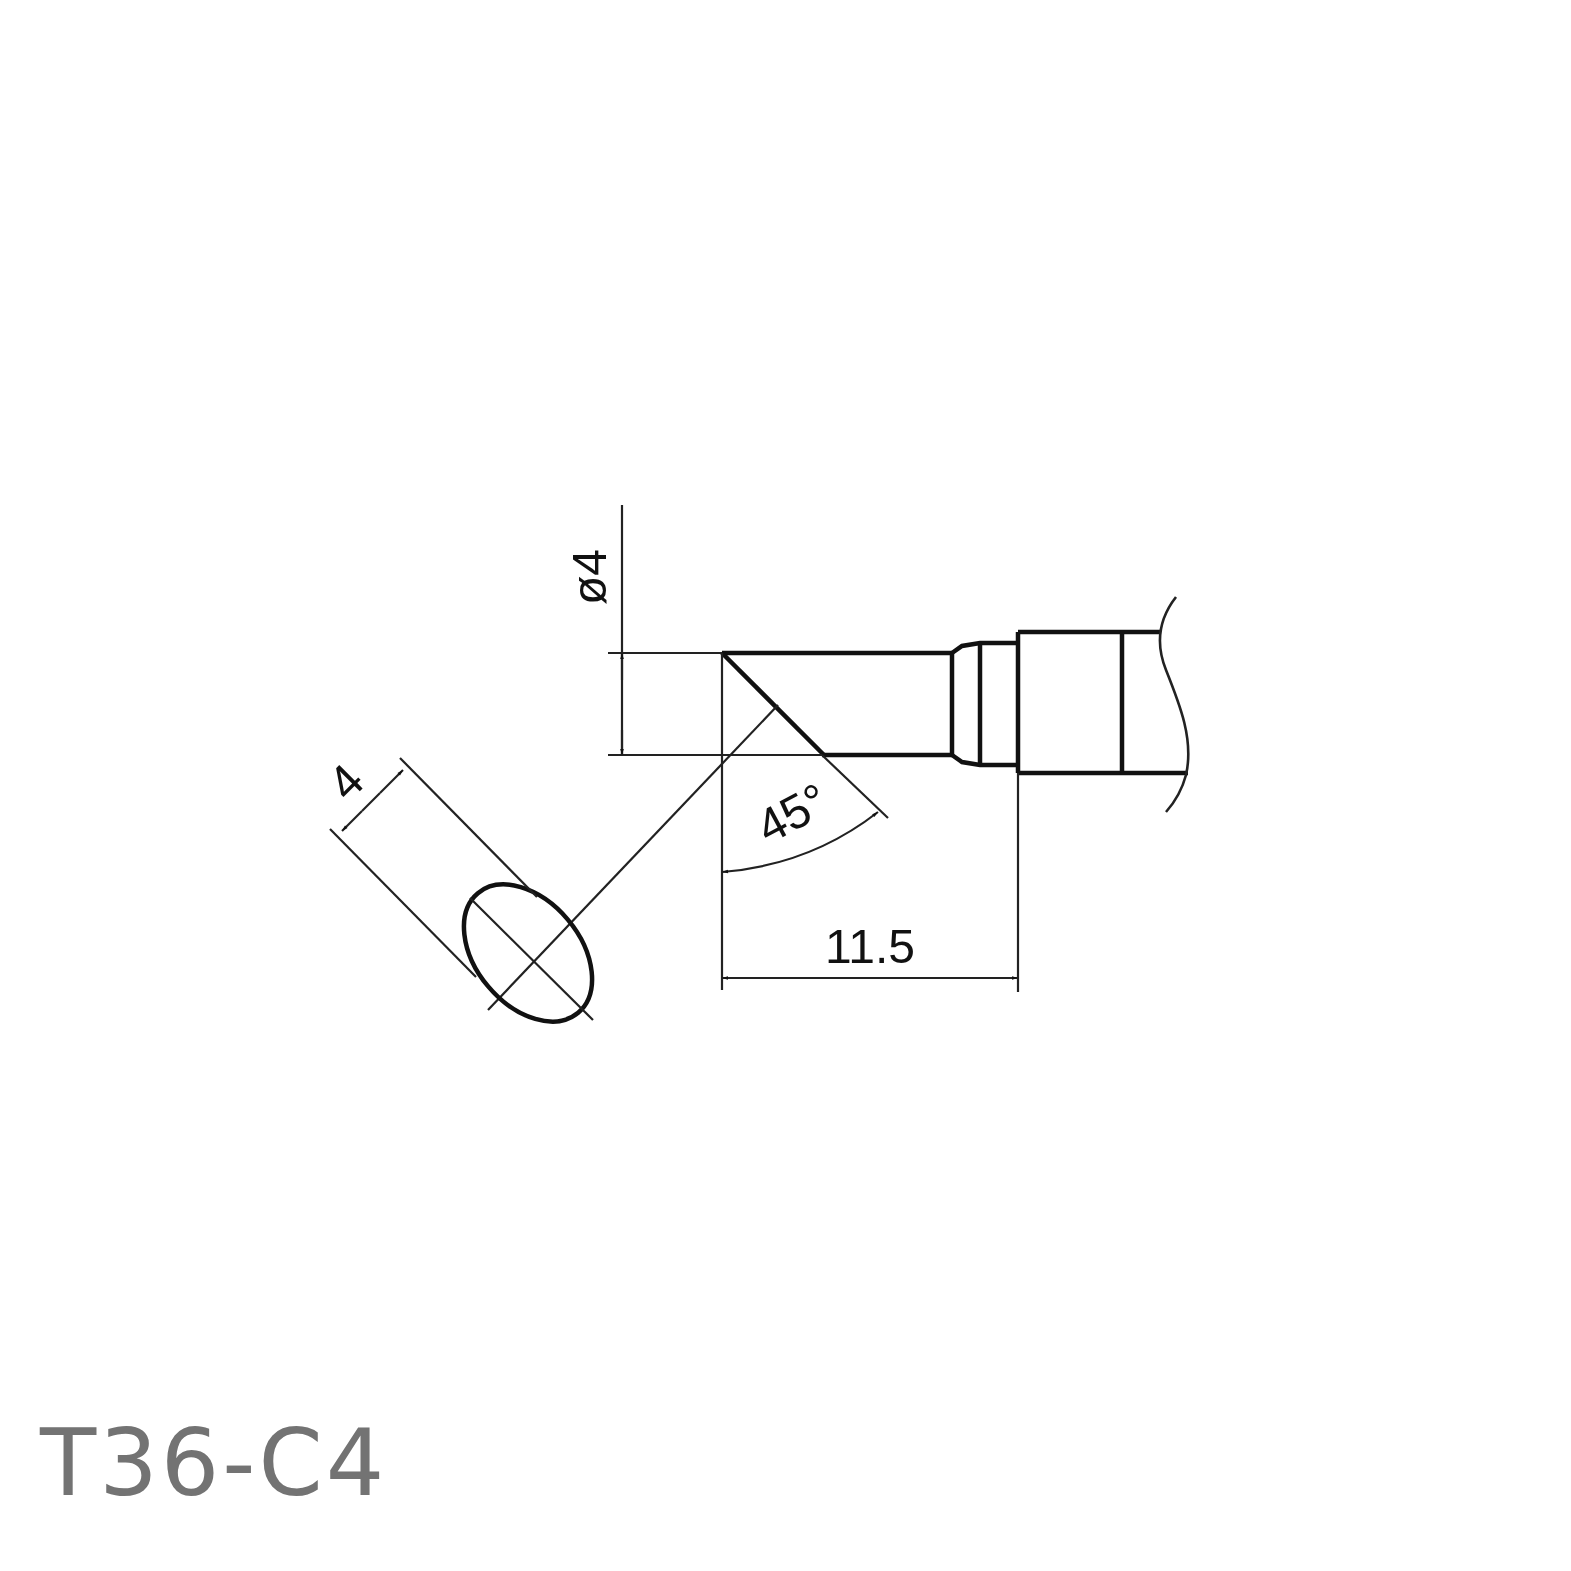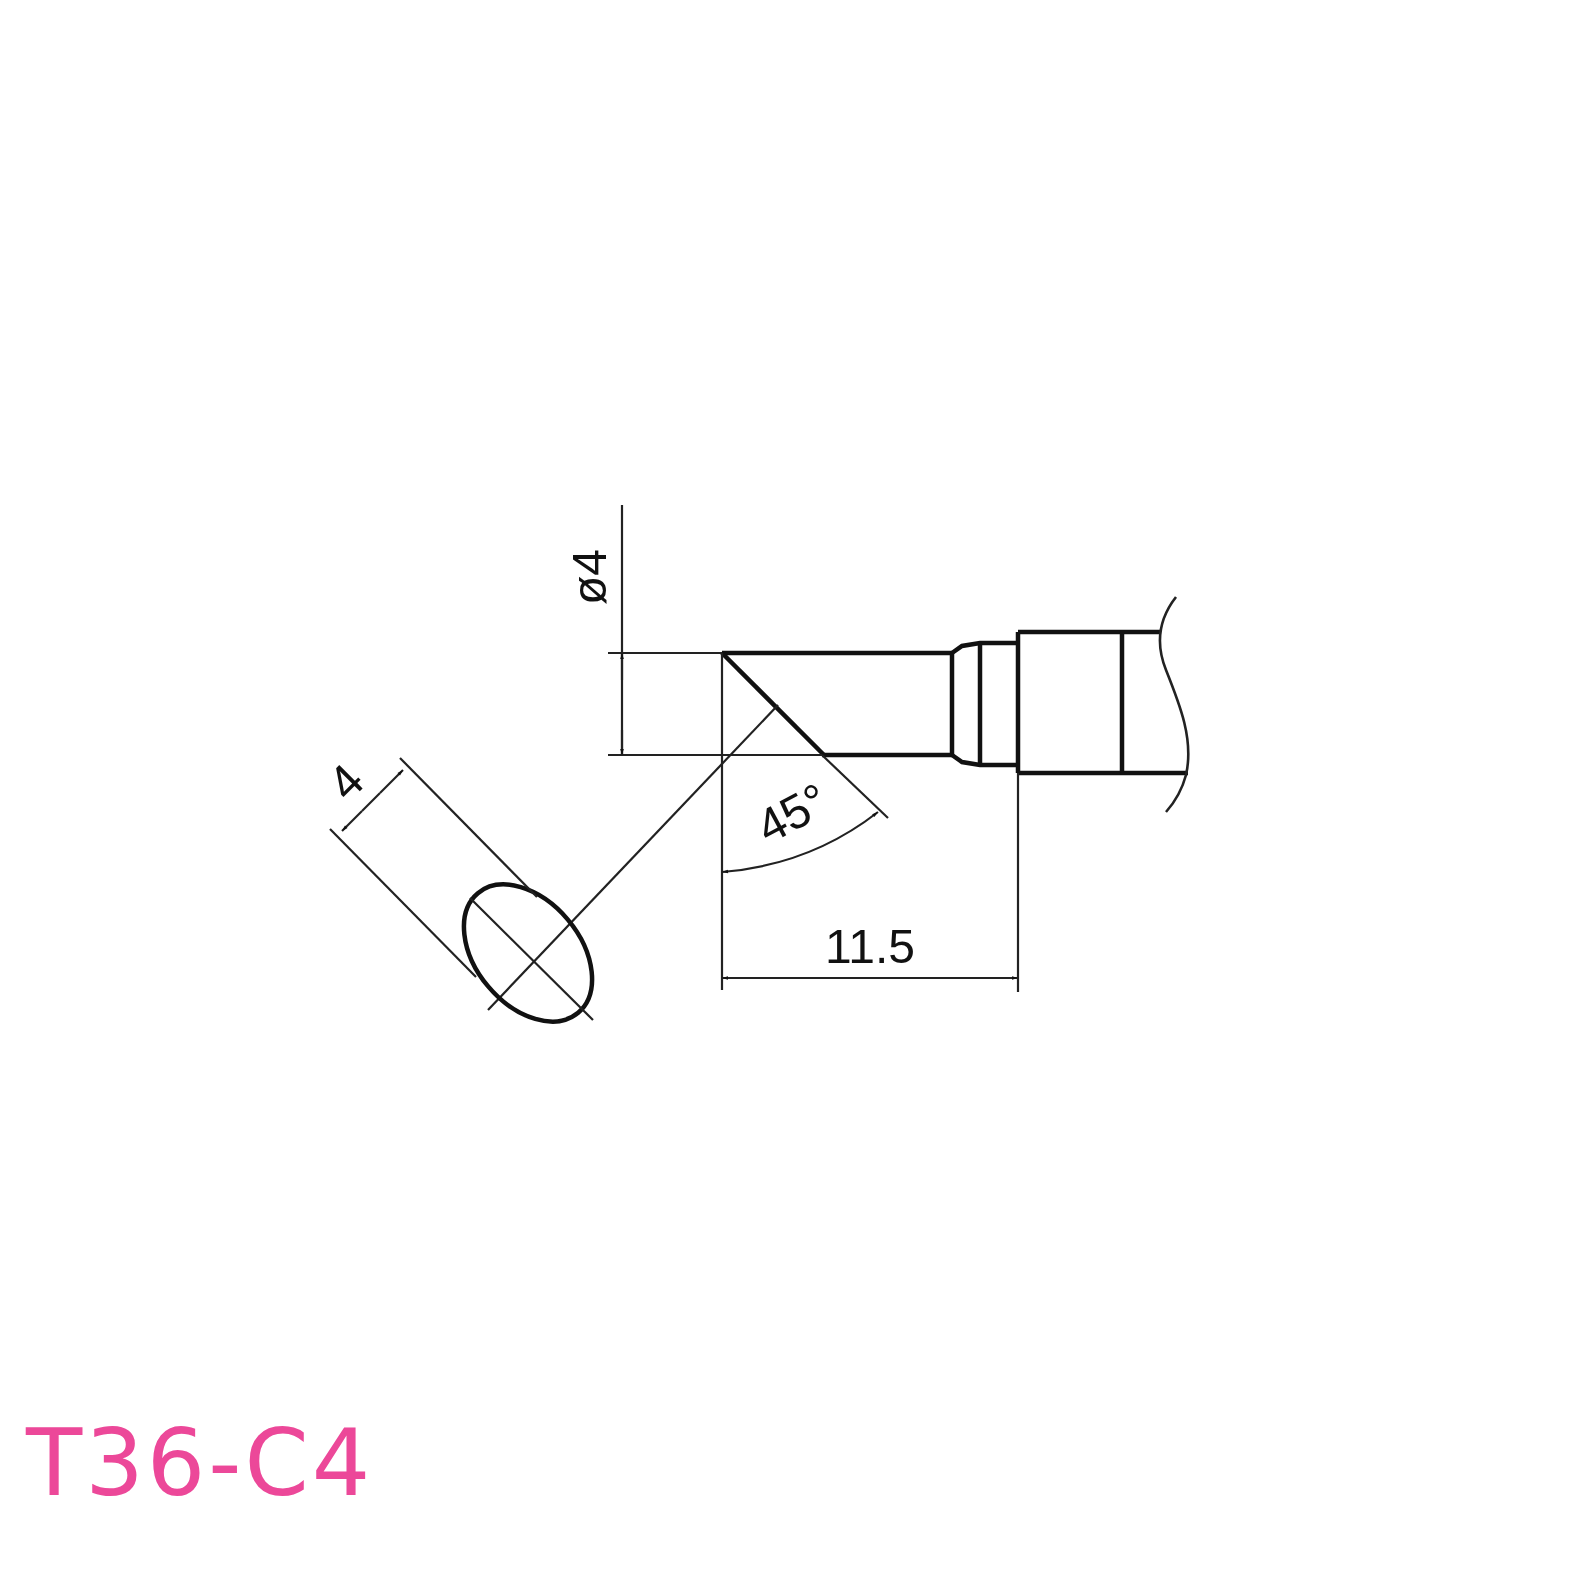--- a/index.html
+++ b/index.html
@@ -2,22 +2,22 @@
 <html><head>
   <meta charset="utf-8">
   <style>
     html, body { margin: 0; padding: 0; background: #ffffff; }
     body { width: 1571px; height: 1571px; position: relative; overflow: hidden; }
     #diagram { position: absolute; left: 0; top: 0; width: 1571px; height: 1571px; }
     .thick { stroke: #111; stroke-width: 4.5; fill: none; stroke-linecap: butt; }
     .thin { stroke: #222; stroke-width: 2.2; fill: none; }
     .dimtext { font-family: "Liberation Sans", sans-serif; font-size: 48px; fill: #111; }
     .title {
-      position: absolute; left: 26px; top: 1418px;
-      font-family: "DejaVu Sans", sans-serif; font-size: 92px; color: #ec4899;
+      position: absolute; left: 40px; top: 1418px;
+      font-family: "DejaVu Sans", sans-serif; font-size: 92px; color: #737373;
       letter-spacing: 3px; line-height: 1; font-weight: normal;
     }
   </style>
 </head>
 <body>
 
 <svg id="diagram" viewBox="0 0 1571 1571" xmlns="http://www.w3.org/2000/svg">
   <defs>
     <marker id="arr" viewBox="0 0 10 10" refX="10" refY="5" markerWidth="10" markerHeight="6" orient="auto-start-reverse" markerUnits="userSpaceOnUse">
       <path d="M0,2 L10,5 L0,8 z" fill="#111"></path>

